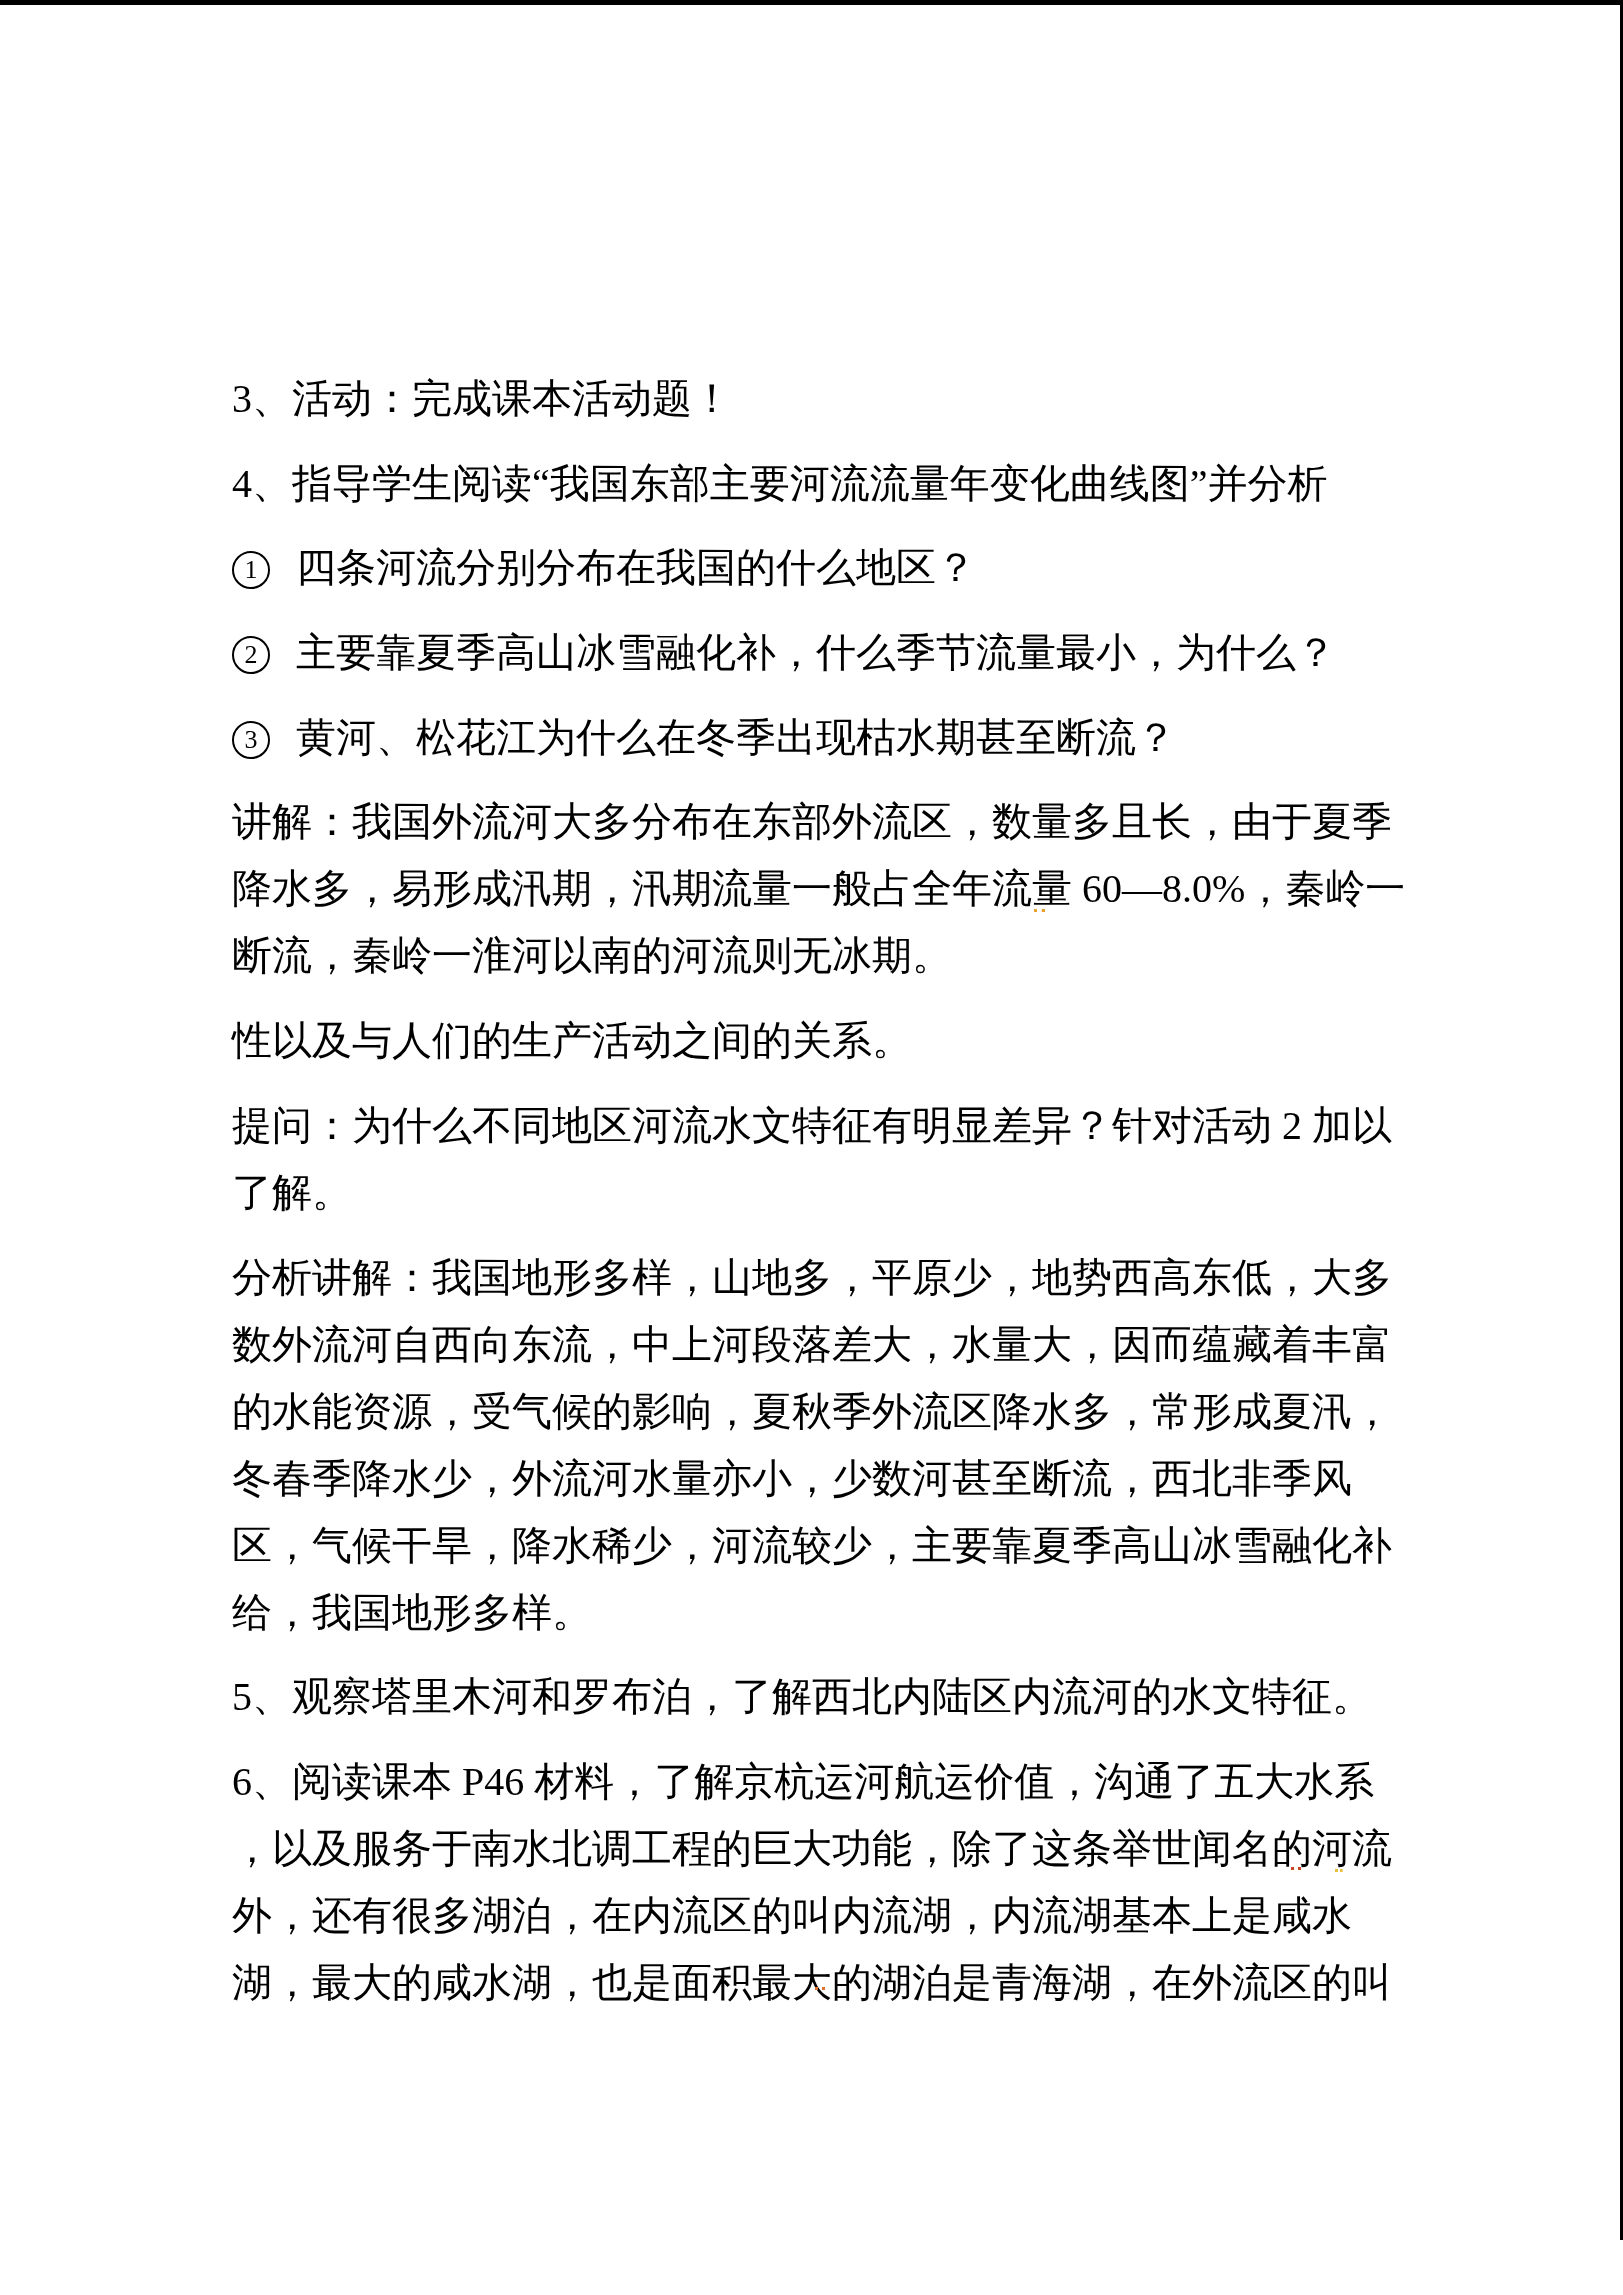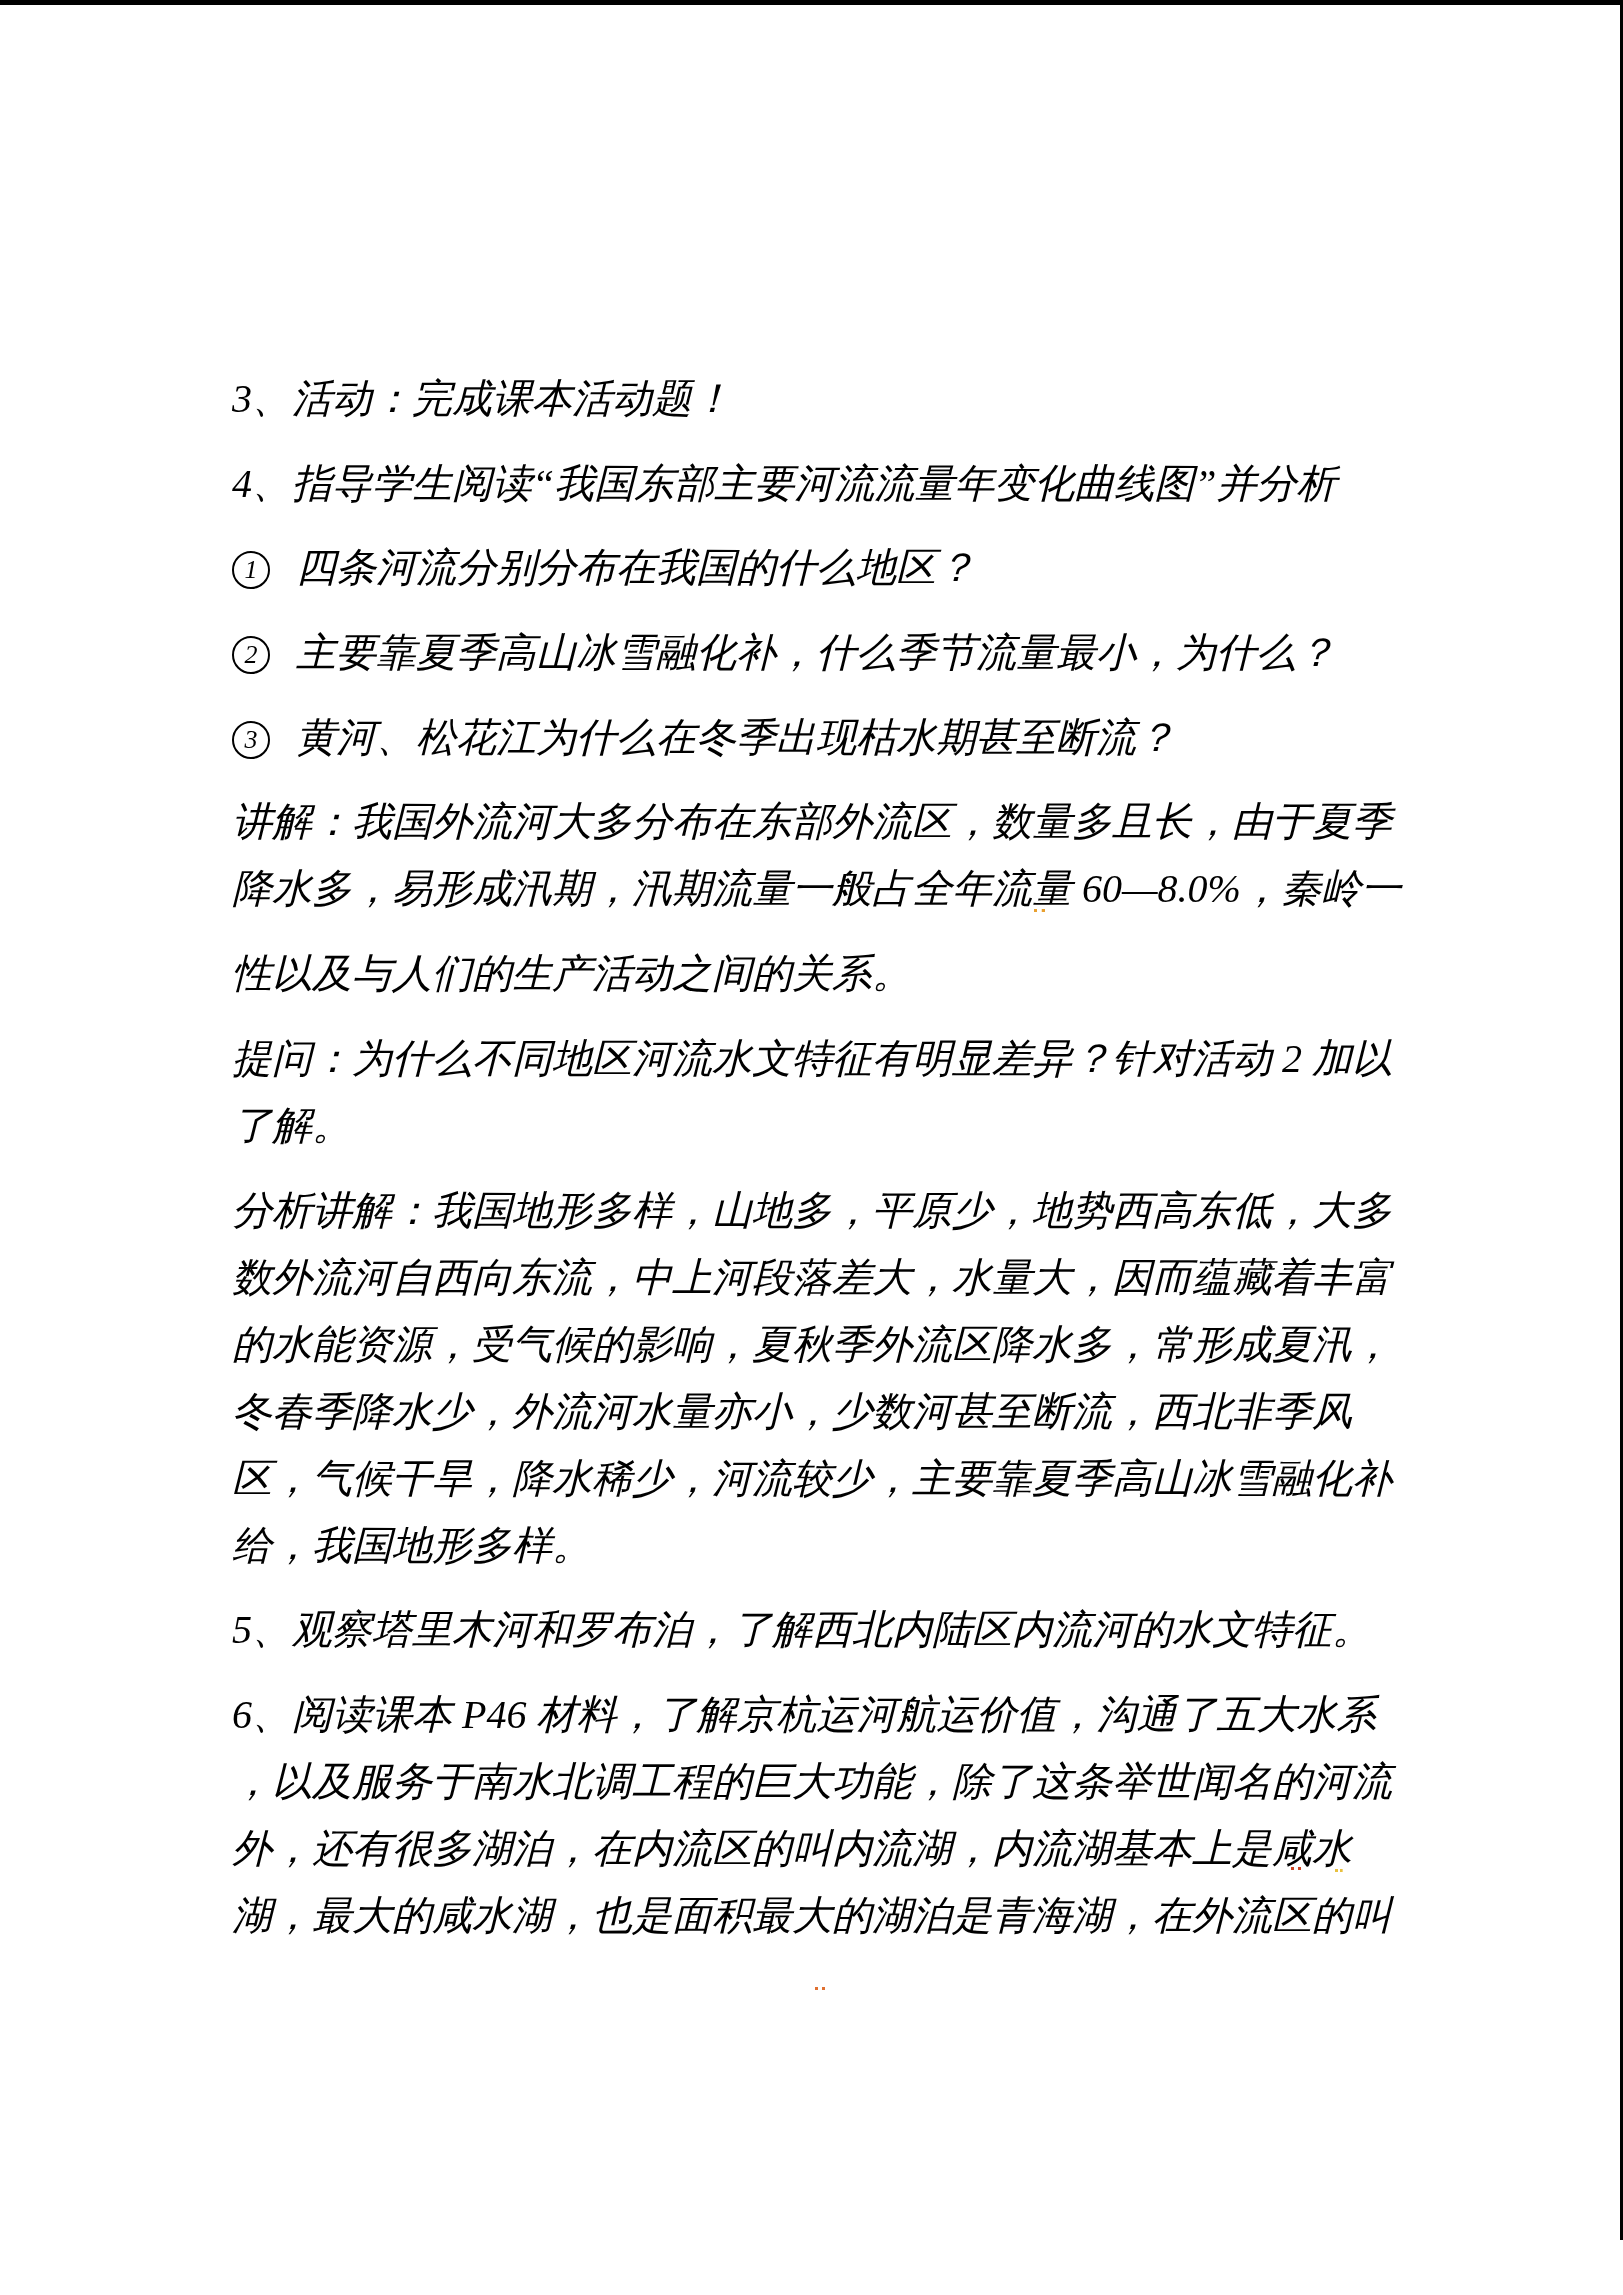--- a/index.html
+++ b/index.html
@@ -27,21 +27,20 @@
     width: 1200px;
   }
   .para { margin: 0; }
   .para + .para { margin-top: 17.7px; }
   .line {
     height: 67px;
     line-height: 67px;
     font-size: 40px;
     white-space: nowrap;
     letter-spacing: 0;
-    font-style: italic;
   }
   .circle-num {
     display: inline-block;
     box-sizing: border-box;
     width: 38px; height: 38px;
     border: 2px solid #000;
     border-radius: 50%;
     text-align: center;
     line-height: 34px;
     font-size: 26px;
@@ -78,20 +77,21 @@
     <div class="line"><span class="circle-num">2</span><span>主要靠夏季高山冰雪融化补，什么季节流量最小，为什么？</span></div>
   </div>
 
   <div class="para">
     <div class="line"><span class="circle-num">3</span><span>黄河、松花江为什么在冬季出现枯水期甚至断流？</span></div>
   </div>
 
   <div class="para">
     <div class="line">讲解：我国外流河大多分布在东部外流区，数量多且长，由于夏季</div>
     <div class="line">降水多，易形成汛期，汛期流量一般占全年流量 60—8.0%，秦岭一</div>
+    <div class="line">断流，秦岭一淮河以南的河流则无冰期。</div>
   </div>
 
   <div class="para">
     <div class="line">性以及与人们的生产活动之间的关系。</div>
   </div>
 
   <div class="para">
     <div class="line">提问：为什么不同地区河流水文特征有明显差异？针对活动 2 加以</div>
     <div class="line">了解。</div>
   </div>

